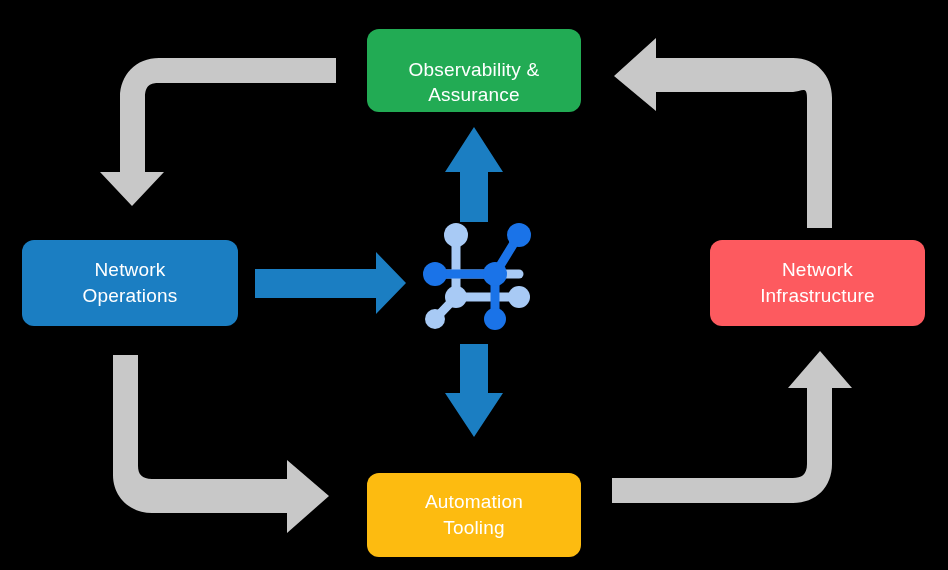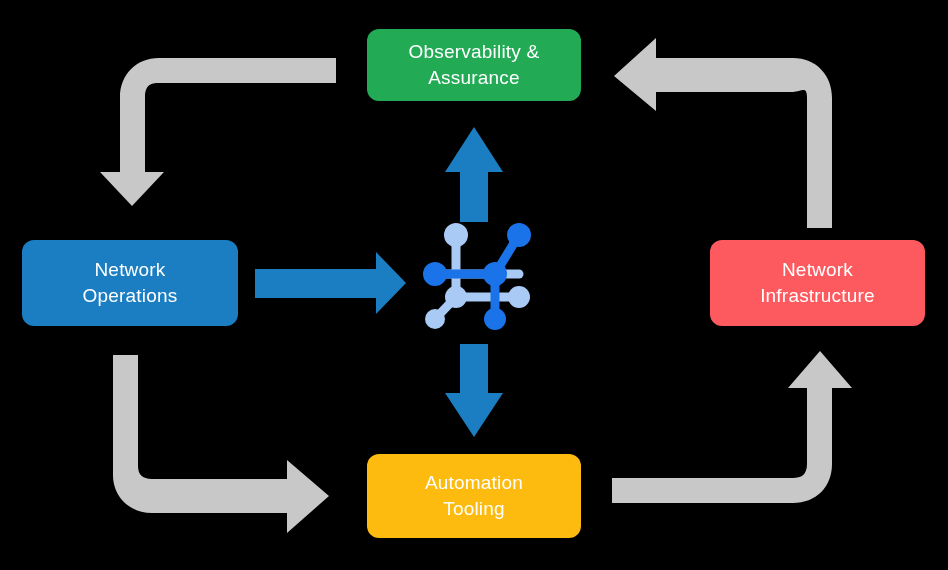--- a/index.html
+++ b/index.html
@@ -35,21 +35,21 @@
     border-radius: 12px;
     color: #ffffff;
     font-size: 19px;
     line-height: 1.35;
     font-weight: 400;
     letter-spacing: 0.2px;
     box-sizing: border-box;
     padding: 4px 10px;
   }
   #box-observability {
-    left: 367px; top: 29px; width: 214px; height: 72px;
+    left: 367px; top: 29px; width: 214px; height: 83px; align-items: flex-end;
   }
   #box-network-operations {
     left: 22px; top: 240px; width: 216px; height: 86px;
   }
   #box-network-infrastructure {
     left: 710px; top: 240px; width: 215px; height: 86px;
   }
   #box-automation-tooling {
     left: 367px; top: 454px; width: 214px; height: 84px;
   }
@@ -125,18 +125,18 @@
   <div class="node-box" id="box-network-operations" style="background:#1b7ec2;">
     <span class="box-label">Network
 Operations</span>
   </div>
 
   <div class="node-box" id="box-network-infrastructure" style="background:#fd5a5f;">
     <span class="box-label">Network
 Infrastructure</span>
   </div>
 
-  <div class="node-box" id="box-automation-tooling" style="background:#fdbb10;">
+  <div class="node-box" id="box-automation-tooling" style="background:#fdbb10;margin-top:19px;">
     <span class="box-label">Automation
 Tooling</span>
   </div>
 
 </div>
 
 </body></html>

